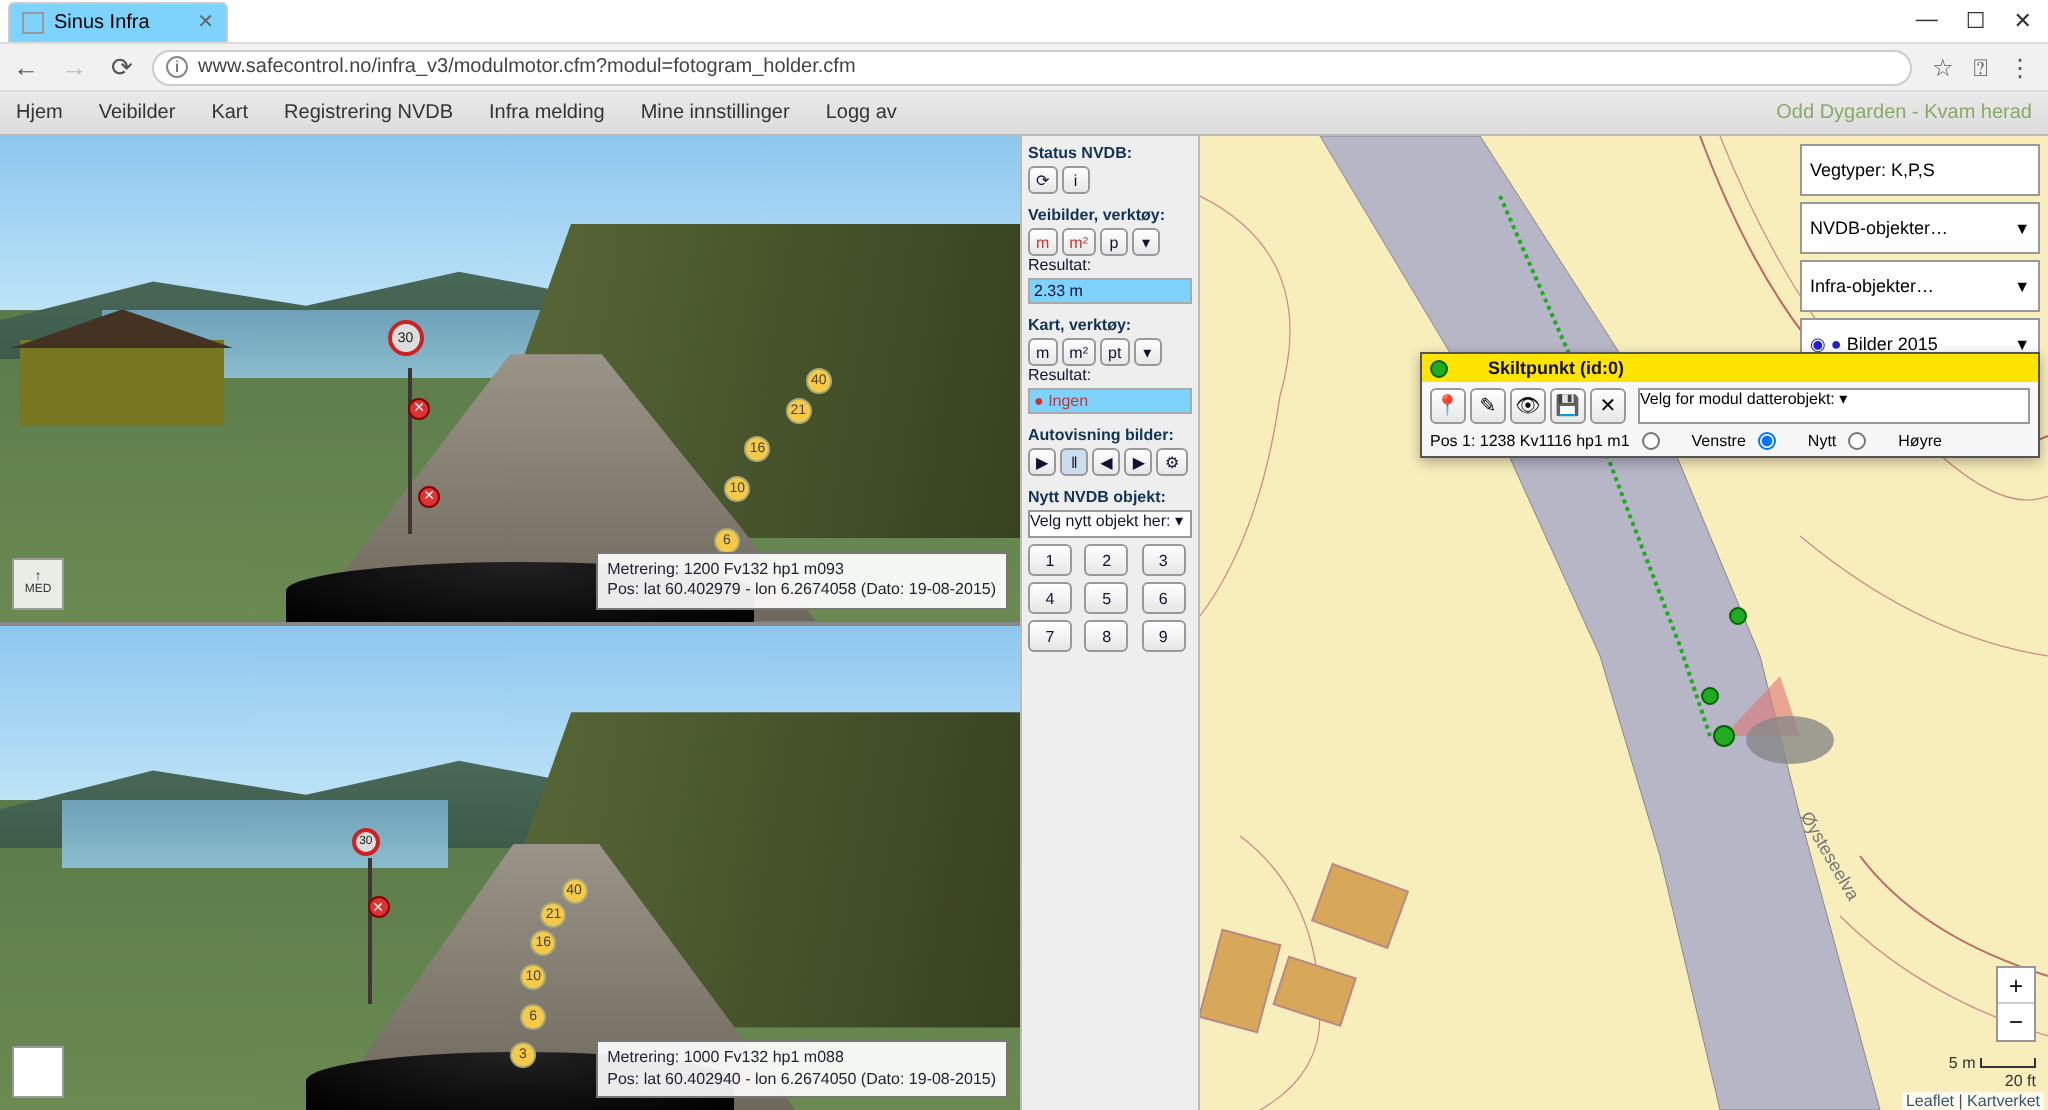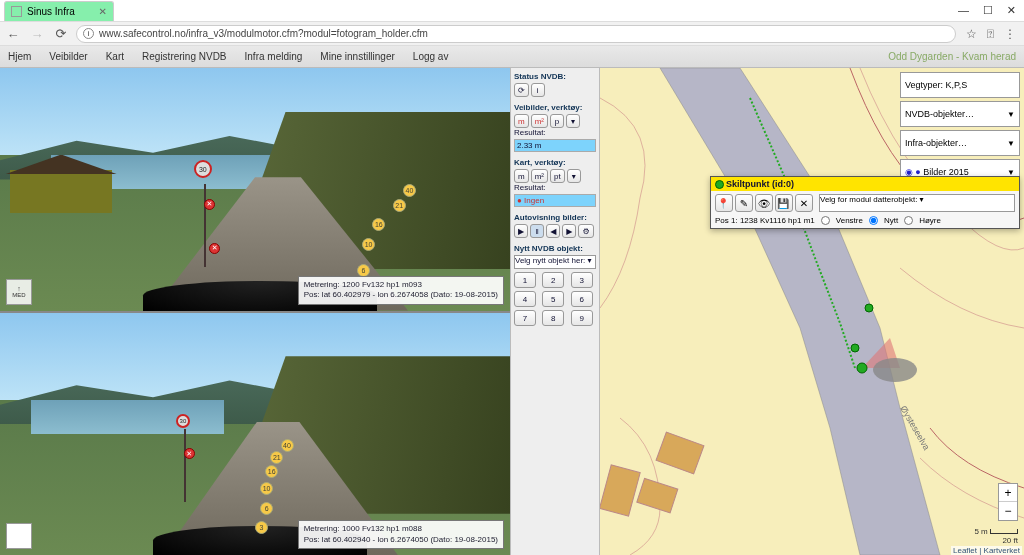--- a/index.html
+++ b/index.html
@@ -1,20 +1,20 @@
 <!DOCTYPE html>
 <html><head>
 <meta charset="utf-8">
 <style>
 * { margin:0; padding:0; box-sizing:border-box; font-family:Arial,sans-serif; }
 body { width:1024px; height:555px; overflow:hidden; background:#fff; position:relative; }
 
 
 .browser-top { height:22px; background:#fff; border-bottom:1px solid #ddd; display:flex; align-items:center; }
-.tab { height:20px; width:110px; border:1px solid #ccc; border-bottom:none; border-radius:3px 3px 0 0; margin-left:4px; display:flex; align-items:center; padding:0 6px; font-size:10px; background:#86efac; }
+.tab { height:20px; width:110px; border:1px solid #ccc; border-bottom:none; border-radius:3px 3px 0 0; margin-left:4px; display:flex; align-items:center; padding:0 6px; font-size:10px; background:#7dd3fc; }
 .tab-icon { width:11px; height:11px; border:1px solid #999; margin-right:5px; }
 .tab-close { margin-left:auto; font-size:10px; color:#666; cursor:pointer; }
 .win-btns { margin-left:auto; display:flex; gap:14px; padding-right:8px; font-size:11px; color:#333; }
 .win-btns span { cursor:pointer; }
 
 .addr-bar { height:24px; background:#f1f1f1; display:flex; align-items:center; padding:0 4px; gap:6px; border-bottom:1px solid #ddd; }
 .nav-btn { width:18px; text-align:center; color:#555; font-size:13px; cursor:pointer; }
 .url-box { flex:1; height:18px; border:1px solid #ccc; border-radius:9px; background:#fff; display:flex; align-items:center; padding:0 6px; font-size:10px; color:#444; }
 .url-box .info-i { border:1px solid #888; border-radius:50%; width:11px; height:11px; display:inline-flex; align-items:center; justify-content:center; margin-right:5px; font-size:8px; }
 .addr-right { display:flex; gap:10px; font-size:12px; color:#555; padding:0 4px; }
@@ -73,28 +73,28 @@
 .map-marker { fill:#2a2; stroke:#060; stroke-width:1; }
 .fov { fill:#d77; opacity:.6; }
 .shadow-car { fill:#888; opacity:.8; }
 
 .map-controls-tr { position:absolute; top:4px; right:4px; width:120px; display:flex; flex-direction:column; gap:3px; }
 .mc-box { border:1px solid #999; background:#fff; font-size:9px; height:26px; display:flex; align-items:center; padding:0 4px; }
 .mc-box .chev { margin-left:auto; font-size:8px; }
 .mc-plain { border:1px solid #aaa; background:#fff; font-size:9px; height:18px; padding:0 4px; }
 
 .popup { position:absolute; top:108px; left:110px; width:310px; background:#f6f6f6; border:1px solid #555; box-shadow:0 2px 6px rgba(0,0,0,.3); font-size:9px; }
-.popup-hdr { background:#ffe400; padding:2px 4px; display:flex; align-items:center; gap:2px; font-weight:bold; color:#113; }
+.popup-hdr { background:#ffe400; padding:2px 4px; display:flex; align-items:center; gap:20px; font-weight:bold; color:#113; }
 .popup-hdr .dot { width:9px; height:9px; border-radius:50%; background:#2a2; border:1px solid #060; }
 .popup-body { padding:3px 4px; }
 .popup-tools { display:flex; gap:2px; align-items:center; }
 .popup-tools .tbtn { width:18px; height:18px; font-size:10px; }
 .popup-tools .sel { flex:1; margin-left:4px; height:18px; }
 .popup-pos { margin-top:4px; font-size:8px; display:flex; align-items:center; gap:6px; }
-.popup-pos label { display:flex; align-items:flex-end; gap:6px; }
+.popup-pos label { display:flex; align-items:flex-end; gap:16px; }
 .popup-pos input[type=radio] { width:9px; height:9px; }
 
 .zoom-ctrl { position:absolute; right:6px; bottom:34px; width:20px; border:1px solid #999; background:#fff; }
 .zoom-ctrl div { height:18px; border-bottom:1px solid #ccc; display:flex; align-items:center; justify-content:center; font-size:12px; cursor:pointer; }
 .scale-bar { position:absolute; right:6px; bottom:10px; font-size:8px; color:#333; }
 .scale-bar .bar { width:28px; height:5px; border:1px solid #333; border-top:none; display:inline-block; }
 .attrib { position:absolute; right:2px; bottom:0; font-size:8px; color:#357; background:rgba(255,255,255,.7); padding:0 2px; }
 .attrib a { color:#357; }
 </style>
 </head>

